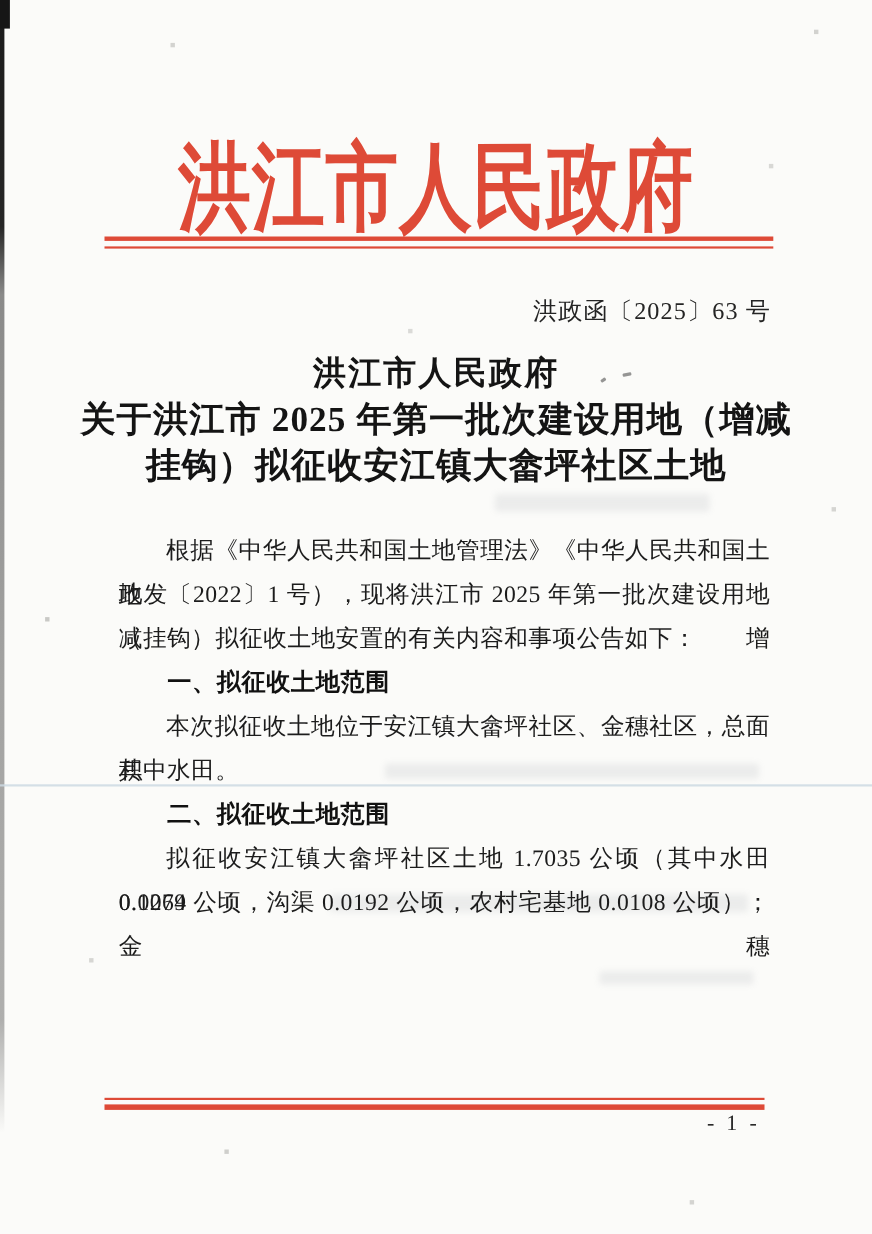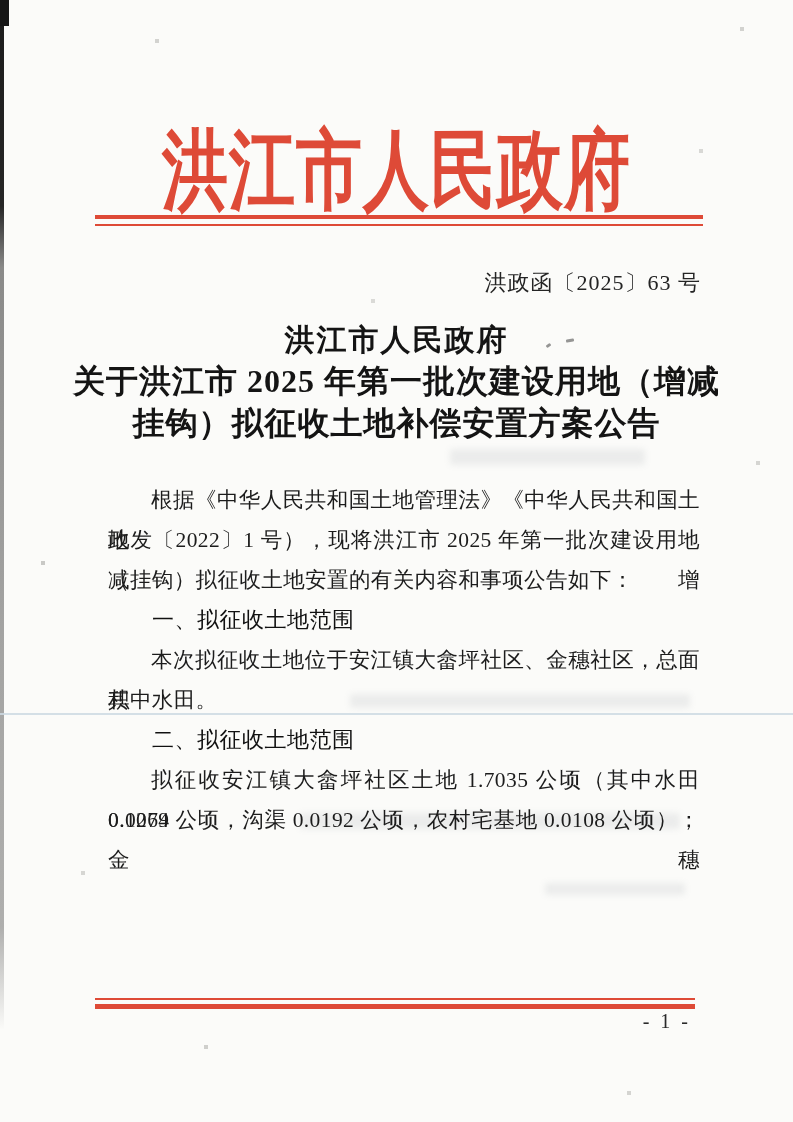--- a/index.html
+++ b/index.html
@@ -50,21 +50,21 @@
   .title-l1{font-size:30px;font-weight:bold;line-height:40px;letter-spacing:2px;}
   .title-l23{font-size:32px;font-weight:bold;line-height:42px;letter-spacing:1px;white-space:nowrap;}
 
   
   .body-block{position:absolute;top:480px;left:108px;width:592px;font-size:21.5px;color:#1c1c1c;}
   .row{height:40px;line-height:40px;letter-spacing:.4px;white-space:nowrap;}
   .jl{white-space:normal;text-align:justify;text-align-last:justify;}
   .first{text-indent:2em;}
   .heading{
     font-family:"Liberation Sans","DejaVu Sans",sans-serif;
-    font-weight:normal;font-size:22px;text-indent:2em;letter-spacing:.5px;color:#111;
+    font-weight:bold;font-size:22px;text-indent:2em;letter-spacing:.5px;color:#111;
   }
 
   
   .rule-bottom{
     position:absolute;left:95px;top:998px;width:600px;height:4px;
     border-top:2px solid #de4a37;border-bottom:5px solid #de4a37;
   }
   .page-number{
     position:absolute;top:1010px;right:102px;
     font-size:20px;letter-spacing:3px;color:#2a2a2a;
@@ -80,21 +80,21 @@
   <div class="speckles"></div>
 
   <div class="masthead">洪江市人民政府</div>
   <div class="rule-top"></div>
 
   <div class="doc-number">洪政函〔2025〕63 号</div>
 
   <div class="title">
     <div class="title-l1">洪江市人民政府</div>
     <div class="title-l23">关于洪江市 2025 年第一批次建设用地（增减</div>
-    <div class="title-l23">挂钩）拟征收土地补偿安置方案公告</div>
+    <div class="title-l23">挂钩）拟征收安江镇大畲坪社区土地</div>
   </div>
 
   <div class="tick" style="left:546px;top:344px;width:5px;height:3px;transform:rotate(-35deg);"></div>
   <div class="tick" style="left:566px;top:339px;width:8px;height:3px;transform:rotate(-10deg);"></div>
 
   <div class="ghost" style="left:450px;top:449px;width:195px;height:16px;"></div>
   <div class="ghost" style="left:350px;top:694px;width:340px;height:14px;"></div>
   <div class="ghost" style="left:300px;top:813px;width:380px;height:16px;"></div>
   <div class="ghost" style="left:545px;top:883px;width:140px;height:12px;"></div>
 

